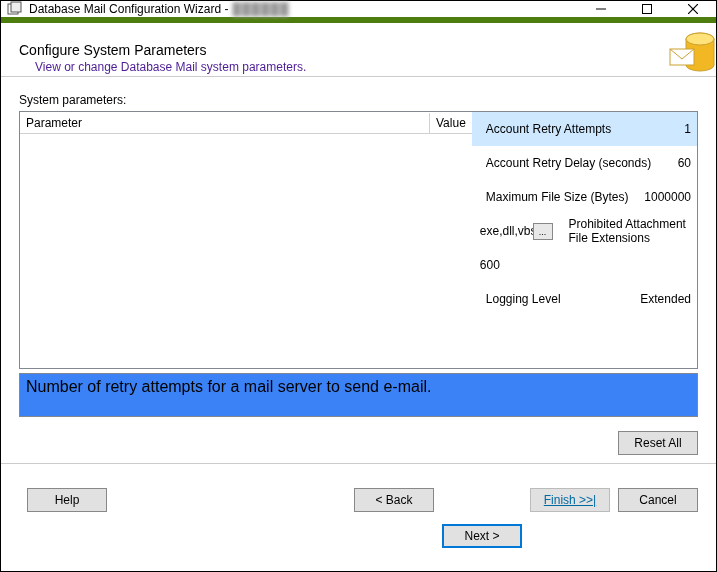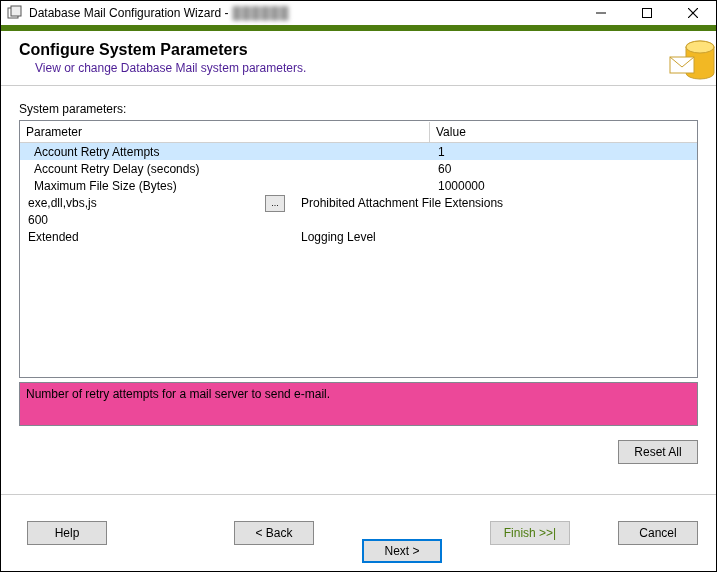--- a/index.html
+++ b/index.html
@@ -49,106 +49,104 @@
   .win-btn svg { width: 10px; height: 10px; }
   .header-section {
     padding: 10px 18px 10px 18px;
     border-bottom: 1px solid #ccc;
     display: flex;
     align-items: center;
     position: relative;
     min-height: 54px;
   }
   .header-text { flex: 1; }
-  .header-title { font-size: 16px; font-weight: bold; }
+  .header-title { font-size: 14px; font-weight: normal; margin-top: 17px; }
   .header-sub { font-size: 12px; color: #4c1d95; margin-left: 16px; margin-top:2px; }
   .header-icon {
     width: 48px; height: 48px;
     position: absolute; right: 0; top: 6px;
   }
   .body {
     flex: 1;
     padding: 16px 18px 8px 18px;
     display: flex;
     flex-direction: column;
   }
   .label-row { margin-bottom: 4px; }
   .table-wrap {
     border: 1px solid #828790;
     background: #fff;
     height: 258px;
     display: flex;
-    flex-direction: column;
+    flex-direction: row;
     overflow: hidden;
   }
   .thead {
     display: flex;
     background: #fff;
     border-bottom: 1px solid #d0d0d0;
     height: 22px;
     align-items: center;
   }
   .th {
     padding: 3px 6px;
     font-size: 12px;
   }
   .th-param { width: 410px; border-right: 1px solid #d0d0d0; }
   .th-value { flex: 1; }
   .tbody { flex: 1; overflow: auto; }
   .trow {
     display: flex;
-    height: 17px;
+    height: 34px;
     align-items: center;
   }
   .trow.selected { background: #cde8ff; }
   .trow.selected .td-param { background: #cde8ff; }
   .td { padding: 1px 6px 1px 14px; font-size: 12px; }
   .td-param { width: 410px; }
   .td-value { flex: 1; position: relative; padding-left: 8px; }
   .ellipsis-btn {
     position: absolute;
     right: 2px; top: 0;
     width: 20px; height: 17px;
     border: 1px solid #888;
     background: #e8e8e8;
     font-size: 9px;
     display: flex; align-items: center; justify-content: center;
     padding: 0;
   }
   .description-box {
     margin-top: 4px;
     border: 1px solid #828790;
-    background: #ec4899;
+    background: #3b82f6;
     height: 44px;
     padding: 4px 6px;
-    font-size: 12px;
+    font-size: 16px;
   }
   .reset-row {
     display: flex;
     justify-content: flex-end;
     margin-top: 14px;
   }
   .btn {
     min-width: 80px;
     height: 24px;
     border: 1px solid #888;
     background: #e1e1e1;
     font-family: inherit;
     font-size: 12px;
     padding: 0 12px;
     cursor: default;
   }
-  .btn:disabled { color: #4d7c0f; border-color: #bbb; }
+  .btn:disabled { color: #0369a1; border-color: #bbb; text-decoration: underline; }
   .btn-default { border: 2px solid #0078d7; margin-top: 36px; }
   .footer {
     border-top: 1px solid #ccc;
-    padding: 8px 18px;
-    display: flex;
-    align-items: center;
-    gap: 40px;
+    padding: 24px 18px;
+    display: flex;
   }
   .footer .spacer { flex: 1; }
   .footer .btn { margin-left: 8px; }
 </style>
 </head>
 <body>
 
 <div class="window">
 
   <div class="titlebar">
@@ -219,22 +217,22 @@
             <div class="td td-value"><span>1000000</span></div>
           </div>
           <div class="trow">
             <div class="td td-value"><span>exe,dll,vbs,js</span><button class="ellipsis-btn">...</button></div>
             <div class="td td-param">Prohibited Attachment File Extensions</div>
           </div>
           <div class="trow">
             <div class="td td-value"><span>600</span></div>
           </div>
           <div class="trow">
+            <div class="td td-param">Logging Level</div>
             <div class="td td-value"><span>Extended</span></div>
-            <div class="td td-param">Logging Level</div>
           </div>
         </div>
     </div>
 
     <div class="description-box">Number of retry attempts for a mail server to send e-mail.</div>
 
     <div class="reset-row">
       <button class="btn">Reset All</button>
     </div>
   </div>

